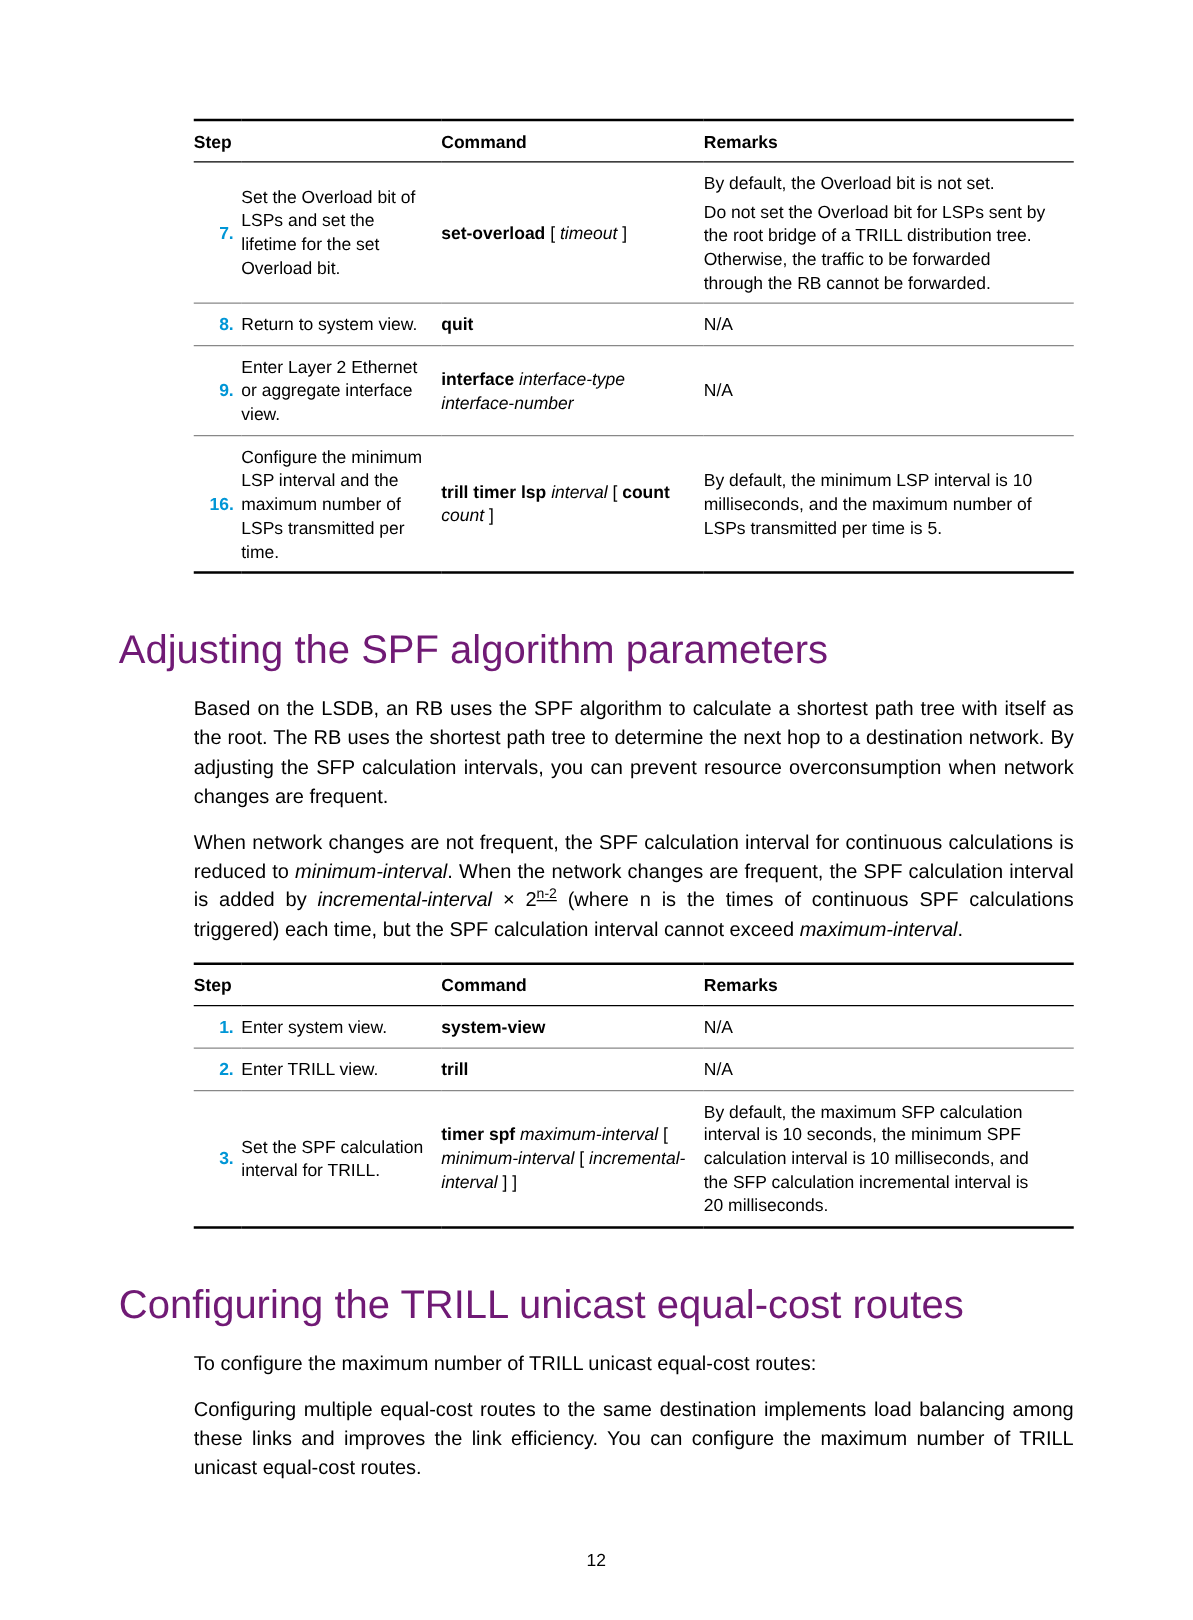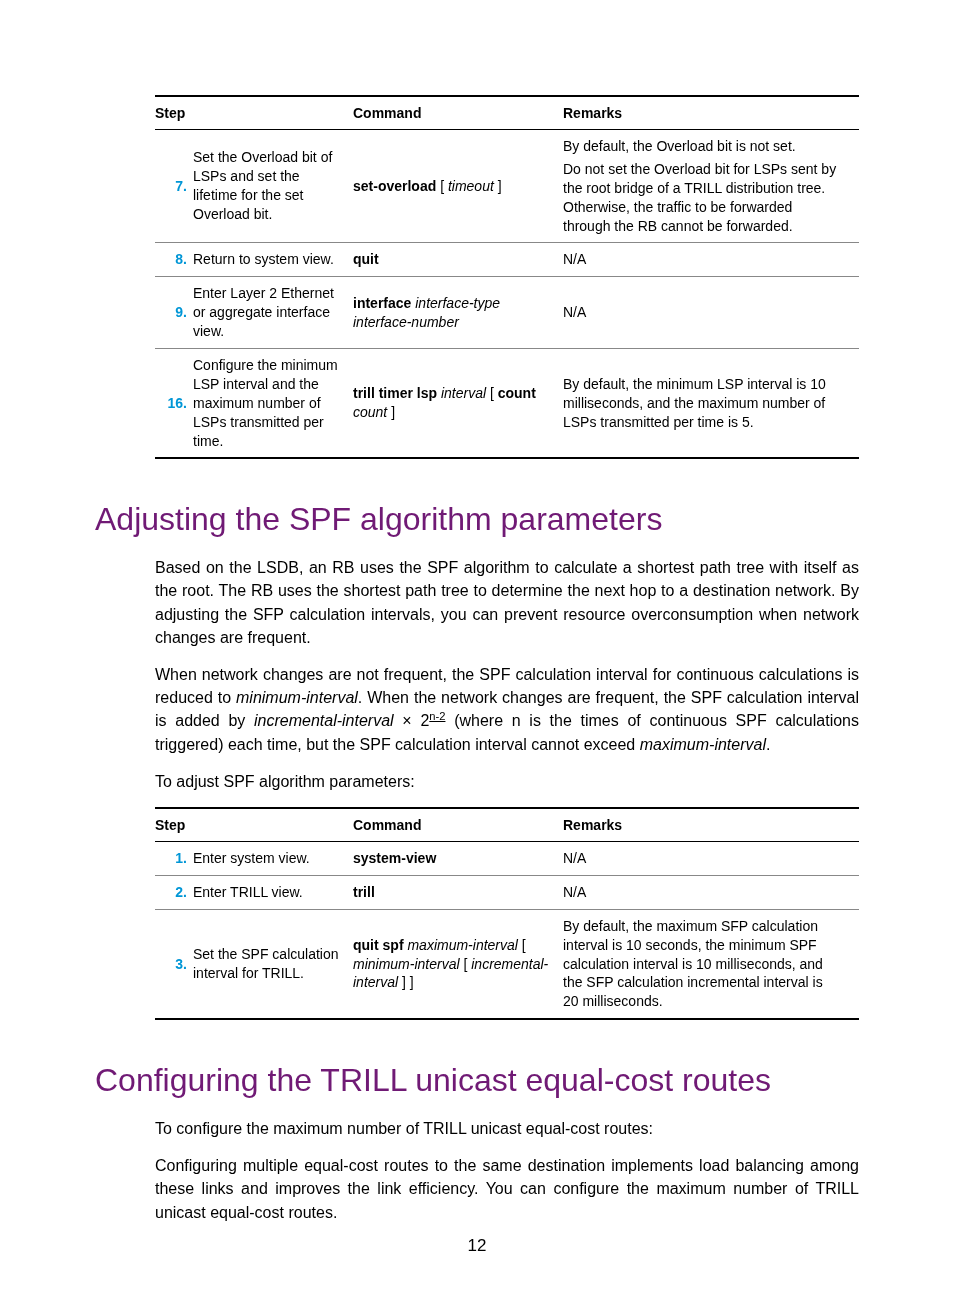--- a/index.html
+++ b/index.html
@@ -15,21 +15,21 @@
     box-sizing: border-box;
     padding: 95px 95px 0 95px;
     position: relative;
   }
   .page-number {
     position: absolute;
     bottom: 40px;
     left: 0;
     right: 0;
     text-align: center;
-    font-size: 17px;
+    font-size: 14px;
   }
   table.step-table {
     width: 100%;
     border-collapse: collapse;
     margin-left: 60px;
     width: calc(100% - 60px);
     font-size: 14px;
   }
   table.step-table thead tr {
     border-top: 2px solid #000;
@@ -149,21 +149,20 @@
   </table>
 
   <h1 class="section-heading">Adjusting the SPF algorithm parameters</h1>
 
   <p class="body">Based on the LSDB, an RB uses the SPF algorithm to calculate a shortest path tree with itself as the root. The RB uses the shortest path tree to determine the next hop to a destination network. By adjusting the SFP calculation intervals, you can prevent resource overconsumption when network changes are frequent.</p>
 
   <p class="body">
     <span>When network changes are not frequent, the SPF calculation interval for continuous calculations is reduced to </span><span class="cmd-ital">minimum-interval</span><span>. When the network changes are frequent, the SPF calculation interval is added by </span><span class="cmd-ital">incremental-interval</span><span> × 2</span><sup>n-2</sup><span> (where n is the times of continuous SPF calculations triggered) each time, but the SPF calculation interval cannot exceed </span><span class="cmd-ital">maximum-interval</span><span>.</span>
   </p>
 
-  <p class="body" style="text-align:left;">To adjust SPF algorithm parameters:</p>
 
   <table class="step-table" id="table2">
     <colgroup>
       <col class="col-stepnum">
         <col class="col-stepdesc">
         <col class="col-command">
         <col class="col-remarks">
     </colgroup>
     <thead>
       <tr>
@@ -189,21 +188,21 @@
           <td><span class="cmd-bold">trill</span></td>
           <td>
             <div class="remarks-block">
               <p>N/A</p>
             </div>
           </td>
         </tr>
         <tr>
           <td class="step-num">3.</td>
           <td class="step-desc">Set the SPF calculation interval for TRILL.</td>
-          <td><span class="cmd-bold">quit spf</span><span class="cmd-ital"> maximum-interval</span><span> [ </span><span class="cmd-ital">minimum-interval</span><span> [ </span><span class="cmd-ital">incremental-interval</span><span> ] ]</span></td>
+          <td><span class="cmd-bold">timer spf</span><span class="cmd-ital"> maximum-interval</span><span> [ </span><span class="cmd-ital">minimum-interval</span><span> [ </span><span class="cmd-ital">incremental-interval</span><span> ] ]</span></td>
           <td>
             <div class="remarks-block">
               <p>By default, the maximum SFP calculation interval is 10 seconds, the minimum SPF calculation interval is 10 milliseconds, and the SFP calculation incremental interval is 20 milliseconds.</p>
             </div>
           </td>
         </tr>
       </tbody>
   </table>
 
   <h1 class="section-heading">Configuring the TRILL unicast equal-cost routes</h1>

